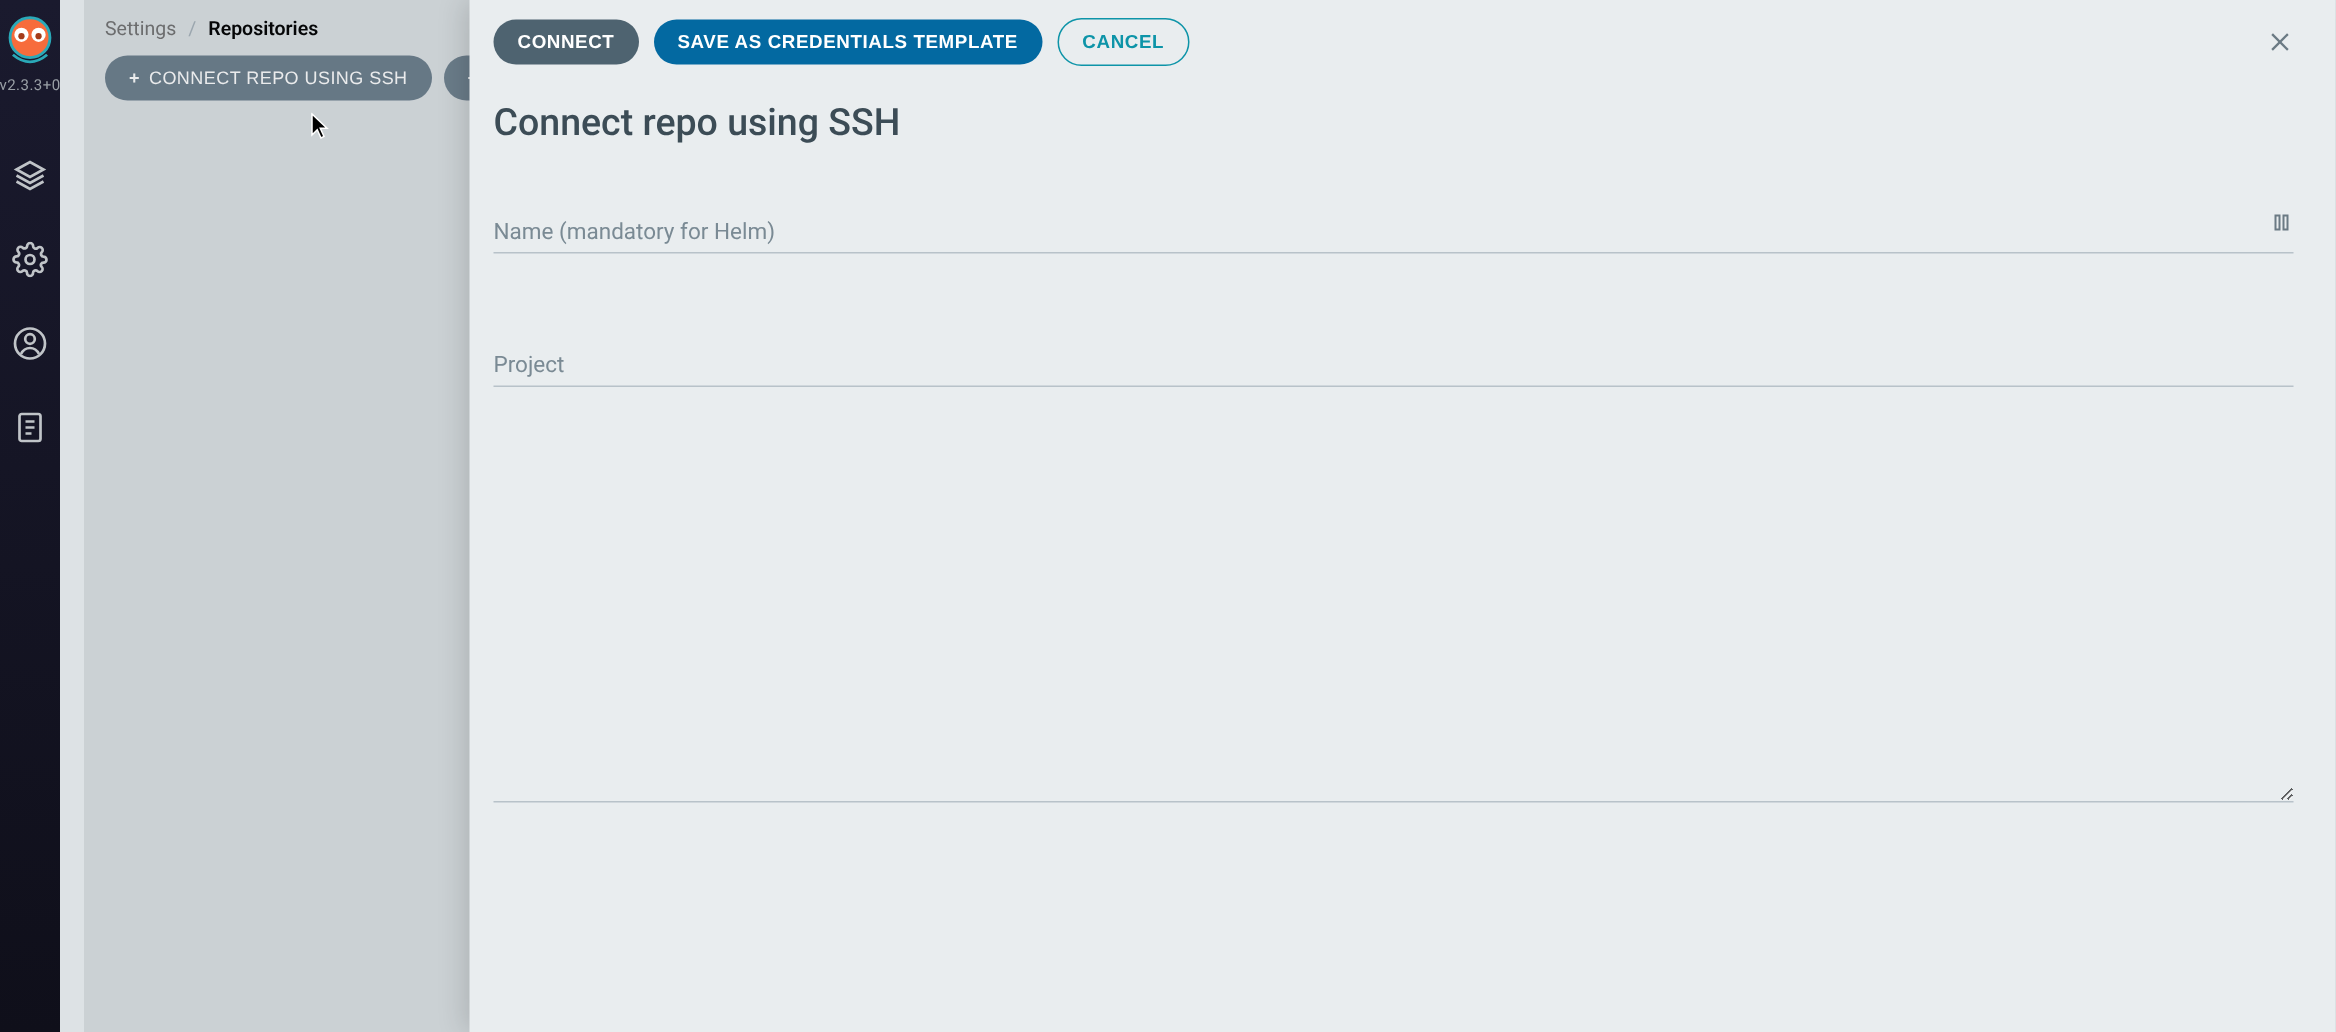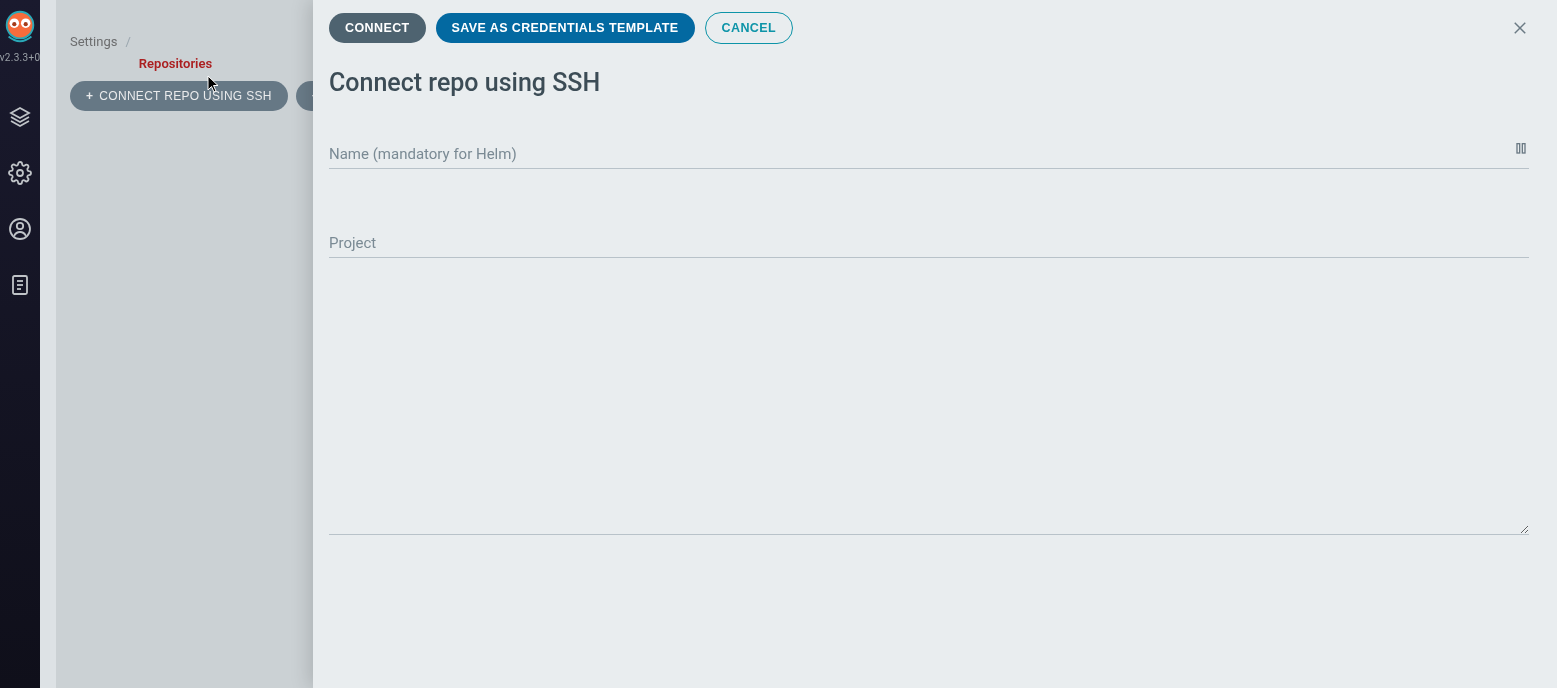--- a/index.html
+++ b/index.html
@@ -48,21 +48,21 @@
       position:absolute; left:56px; top:0; right:0; height:100%;
       background:#dde2e5;
     }
     .breadcrumb {
       display:flex; align-items:center; gap:8px;
       padding: 12px 14px 6px;
       font-size: 13px;
     }
     .breadcrumb .link { color:#737373; }
     .breadcrumb .sep { color:#a7b3bb; }
-    .breadcrumb .current { color:#b91c1c; font-weight:600;margin-top:44px; }
+    .breadcrumb .current { color:#000000; font-weight:600; }
     .toolbar { padding: 4px 14px; display:flex; gap:8px; }
     .btn-toolbar {
       background:#6c7f8d; color:#fff; border:none; border-radius:18px;
       font-size:12px; font-weight:500; letter-spacing:0.3px;
       padding: 8px 16px; display:flex; align-items:center; gap:6px;
       cursor:pointer;
     }
     .plus { font-weight:bold; }
 
     

